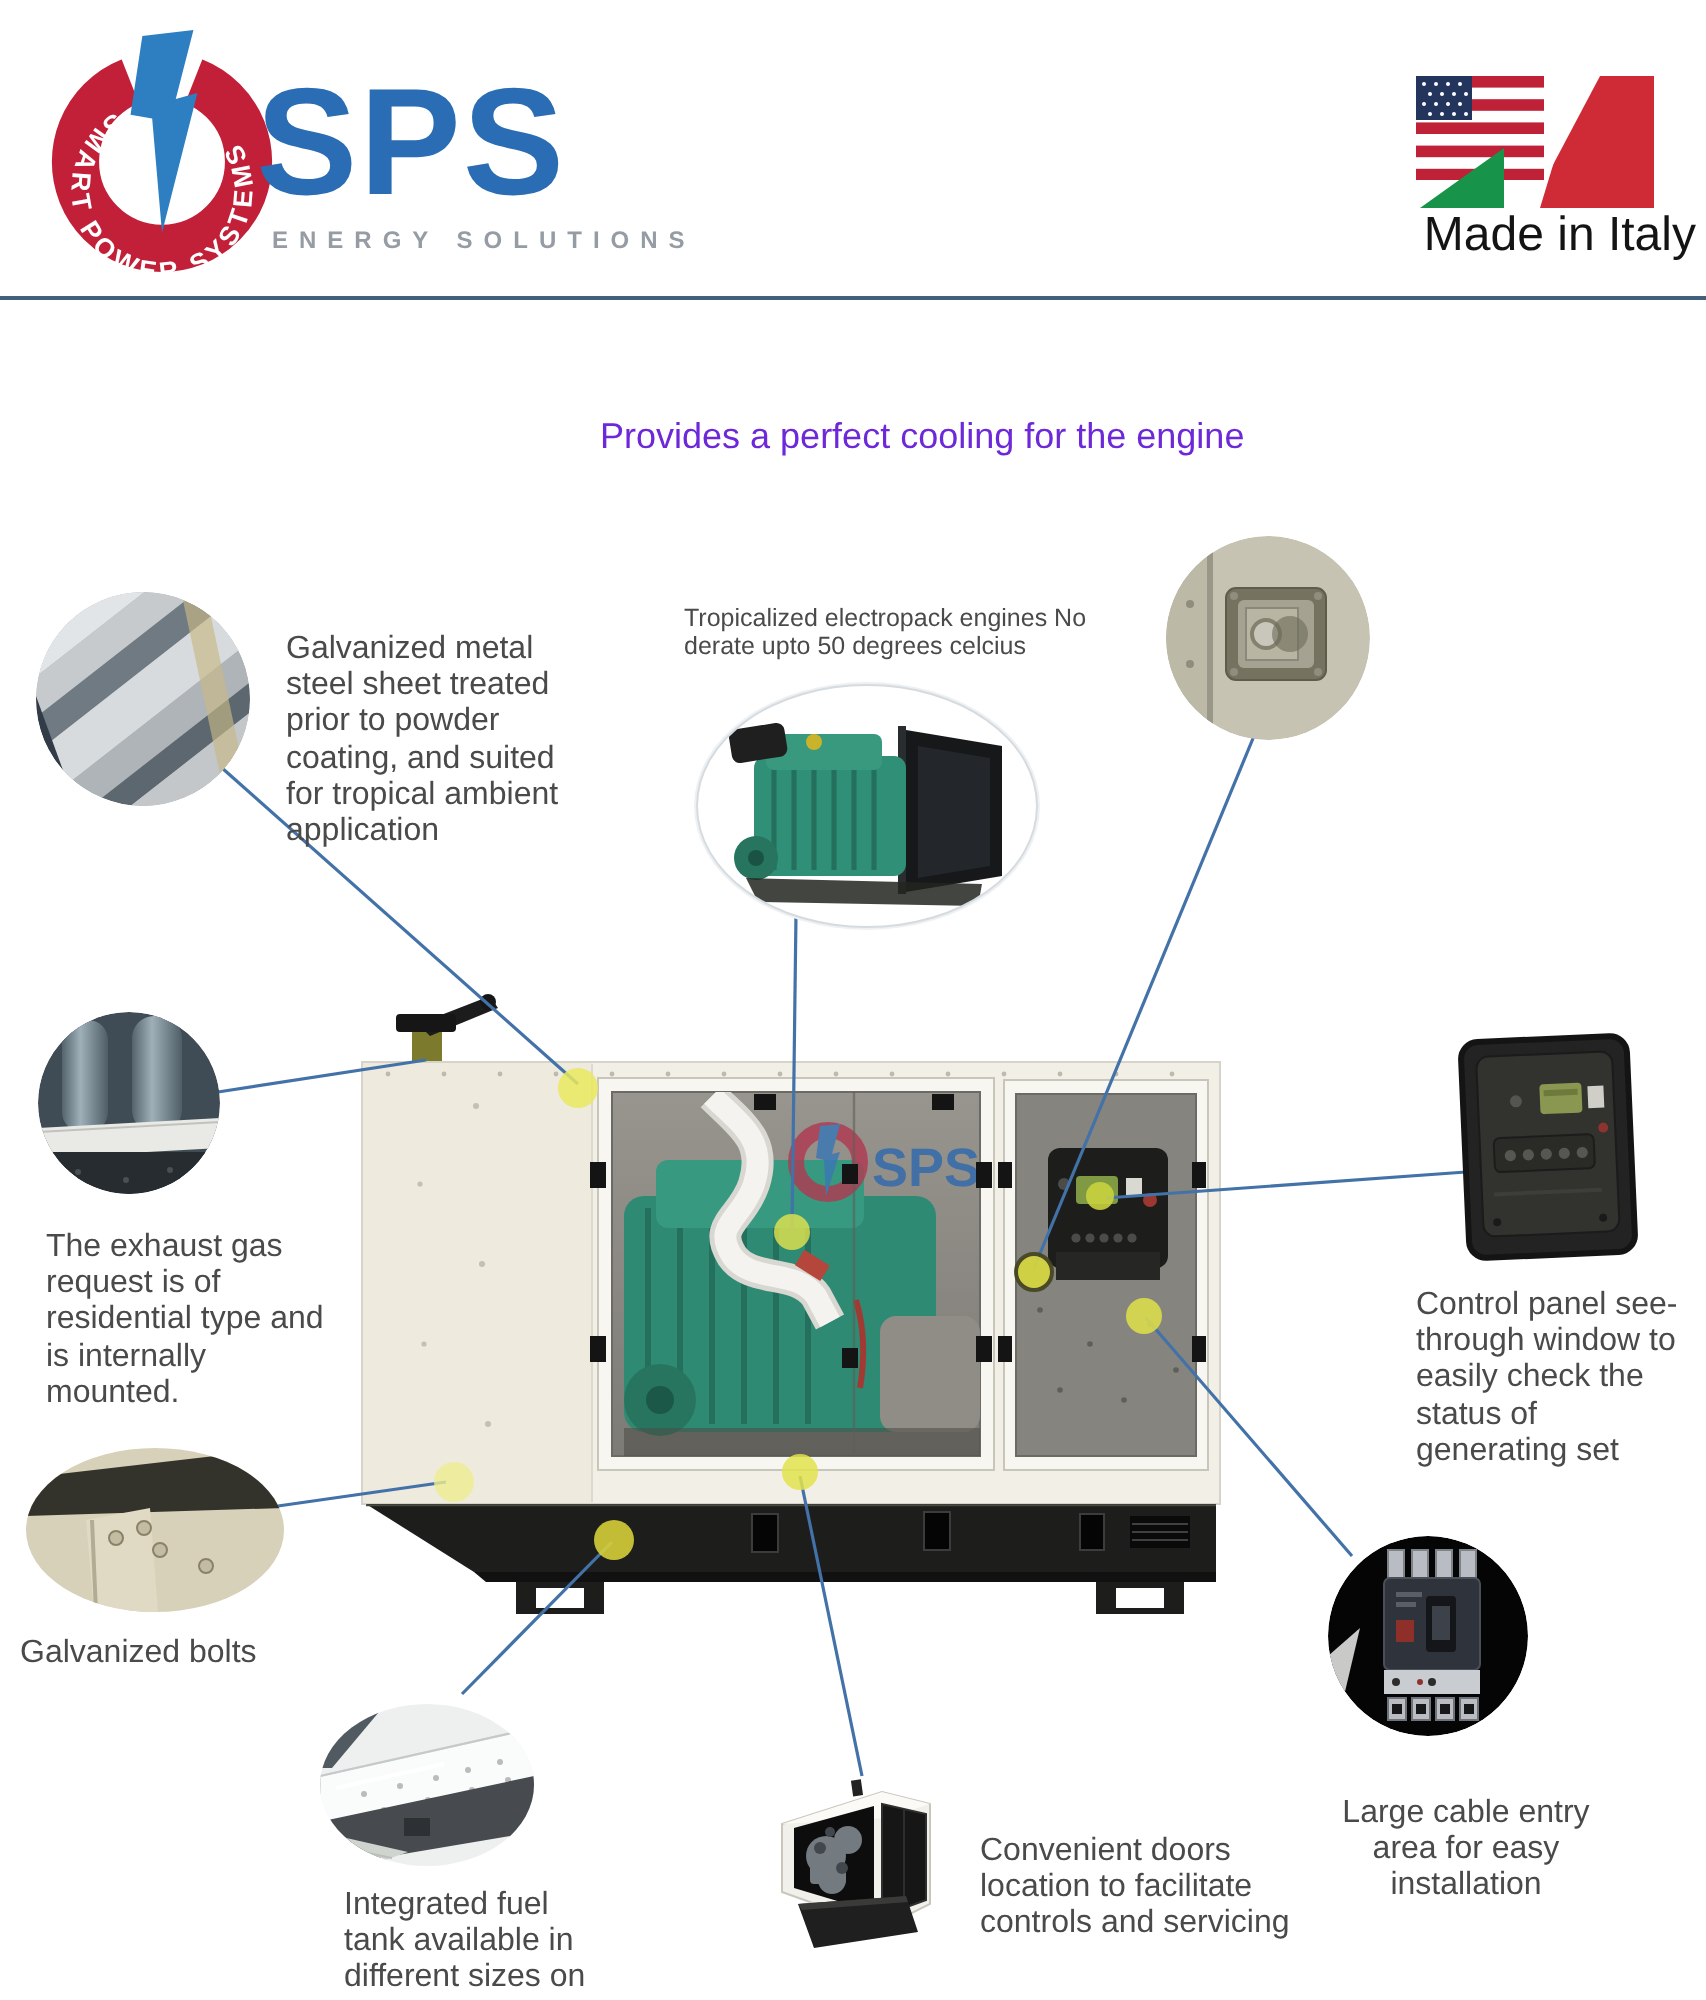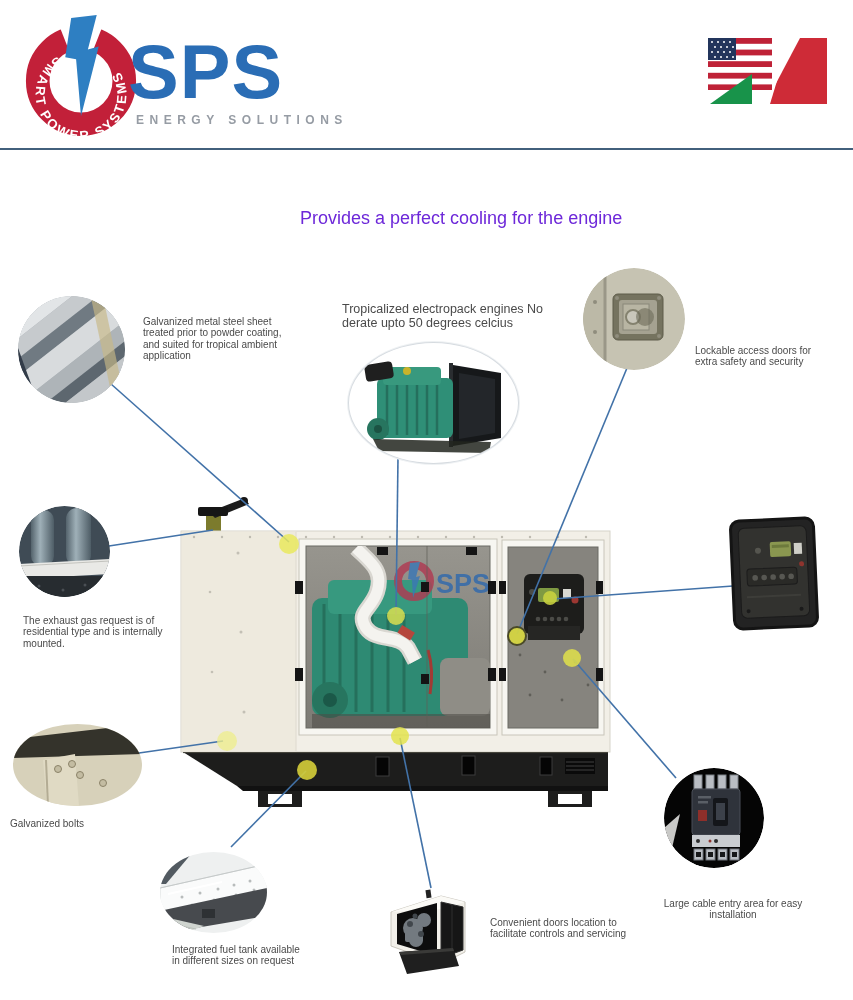--- a/index.html
+++ b/index.html
@@ -8,21 +8,21 @@
   .abs{position:absolute;}
   
   .brand{left:128px;top:34px;font-size:76px;font-weight:bold;color:#2a6db5;letter-spacing:1px;line-height:1;}
   .brand-sub{left:136px;top:113px;font-size:12px;letter-spacing:5.5px;color:#969ca4;font-weight:bold;}
   .made-in{left:690px;top:104px;width:158px;text-align:right;font-size:24px;color:#141414;}
   .divider{left:0;top:148px;width:853px;height:2px;background:#42607c;}
   
   .title{left:100px;top:168px;font-size:25px;font-weight:bold;color:#3a3a3a;letter-spacing:0;}
   .subtitle{left:300px;top:206px;width:430px;font-size:18px;color:#6d28d9;line-height:1.38;}
   
-  .co-text{position:absolute;font-size:10px;line-height:1.14;color:#4a4a4a;z-index:5;}
+  .co-text{position:absolute;font-size:16px;line-height:1.14;color:#4a4a4a;z-index:5;}
   
   .ph{position:absolute;overflow:hidden;z-index:4;}
   .circle{border-radius:50%;}
   .engine-ph{background:#fff;border:1px solid #d6dbe0;border-radius:50%;box-shadow:0 0 0 1px #eef1f3;}
   .control-ph{border-radius:10px;transform:rotate(-2.5deg);background:#232323;border:3px solid #141414;}
   svg{display:block;}
   .lines{position:absolute;left:0;top:0;z-index:3;pointer-events:none;}
   .gen{position:absolute;left:170px;top:495px;z-index:1;}
 </style>
 </head>
@@ -69,20 +69,21 @@
         <circle cx="10" cy="14" r="1"></circle>
         <circle cx="16" cy="14" r="1"></circle>
         <circle cx="22" cy="14" r="1"></circle>
       <circle cx="7" cy="19" r="1"></circle>
         <circle cx="13" cy="19" r="1"></circle>
         <circle cx="19" cy="19" r="1"></circle>
         <circle cx="25" cy="19" r="1"></circle>
     </g>
     <polygon points="2,66 44,66 44,36" fill="#18934a"></polygon>
   </svg>
+  <div class="abs made-in">Made in Italy</div>
 
   <div class="abs divider"></div>
 
   <div class="abs subtitle">Provides a perfect cooling  for the engine</div>
 
   <svg class="gen" width="450" height="320" viewBox="170 495 450 320">
     <defs>
       <clipPath id="w1clip">
           <rect x="306" y="546" width="184" height="182"></rect>
         </clipPath>
@@ -470,20 +471,20 @@
         <circle cx="30" cy="30" r="2.5"></circle>
       </g>
     <polygon points="56,16 78,21 78,64 56,72" fill="#161616" stroke="#2e2e2e"></polygon>
     <line x1="67" y1="18.5" x2="67" y2="68" stroke="#2e2e2e"></line>
     <polygon points="14,66 68,62 74,80 22,88" fill="#1f1f1f"></polygon>
     <polygon points="14,66 68,62 69,65 16,69" fill="#3a3a38"></polygon>
   </svg>
 
   <div class="co-text" style="left:143px;top:316px;width:140px;">Galvanized metal steel sheet treated prior to powder coating, and suited for tropical ambient application</div>
   <div class="co-text" style="left:318px;top:302px;width:216px;font-size:12.5px;margin-left:24px;">Tropicalized electropack engines No derate upto 50 degrees celcius</div>
-  <div class="co-text" style="left:695px;top:345px;width:140px;">Lockable access doors for extra safety and security</div>
   <div class="co-text" style="left:23px;top:615px;width:150px;">The exhaust gas request is of residential  type and is internally mounted.</div>
+  <div class="co-text" style="left:708px;top:644px;width:138px;">Control panel see-through window to easily check the status of generating set</div>
   <div class="co-text" style="left:10px;top:818px;width:160px;">Galvanized bolts</div>
   <div class="co-text" style="left:490px;top:917px;width:155px;">Convenient doors location to facilitate controls and servicing</div>
   <div class="co-text" style="left:172px;top:944px;width:130px;">Integrated fuel tank available in different sizes on request</div>
   <div class="co-text" style="left:658px;top:898px;width:150px;text-align:center;">Large cable entry area for easy installation</div>
 
 </div>
 
 </body></html>

